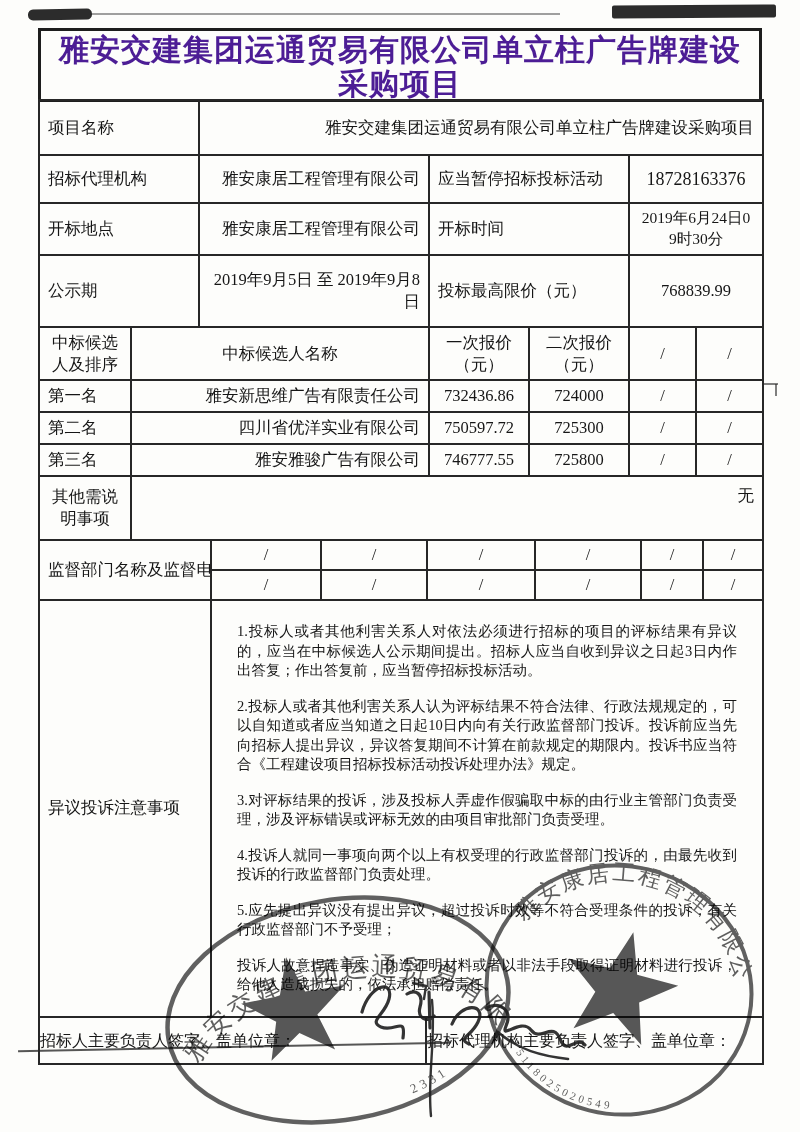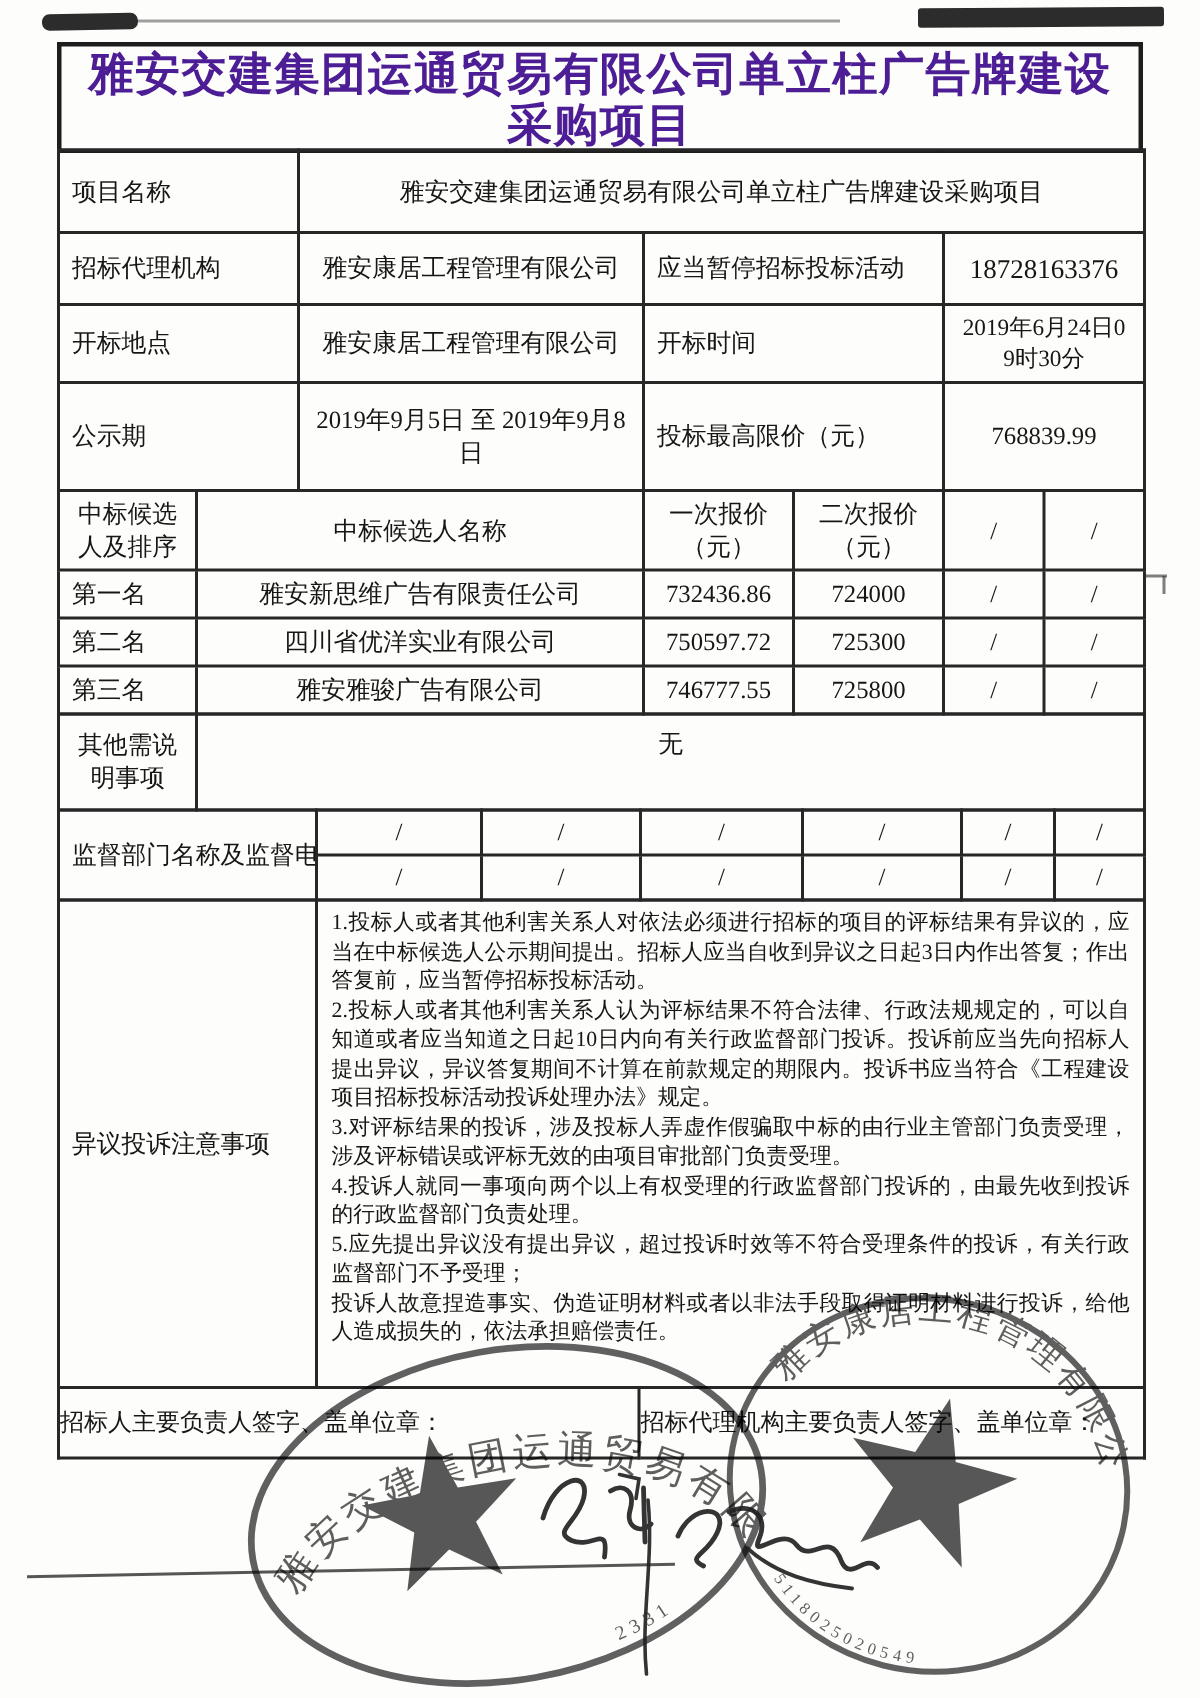--- a/index.html
+++ b/index.html
@@ -29,25 +29,25 @@
   td{
     border:2px solid #272727;
     font-size:16.5px;
     color:#161616;
     padding:2px 8px;
     vertical-align:middle;
     overflow:hidden;
     word-break:break-all;
   }
   td.lab{text-align:left;}
-  td.val-l{text-align:center;}
+  td.val-l{text-align:right;}
   td.c{text-align:center;}
   td.nowrap{white-space:nowrap;}
   .obj-cell{font-size:14.5px;line-height:19.5px;text-align:justify;padding:5px 9px;vertical-align:top;}
-  .obj-cell p{margin:0;}
+  .obj-cell p{margin:16px;}
   .sig-cell{font-size:16px;padding:4px 0;line-height:21px;}
   
   .ink{position:absolute;left:0;top:0;pointer-events:none;}
   .seal{position:absolute;pointer-events:none;mix-blend-mode:multiply;opacity:.82;}
   .seal text{fill:#3c3c3c;font-family:"Liberation Serif",serif;}
   .artifact{position:absolute;background:#2c2c2c;}
 </style>
 </head>
 <body>
 

